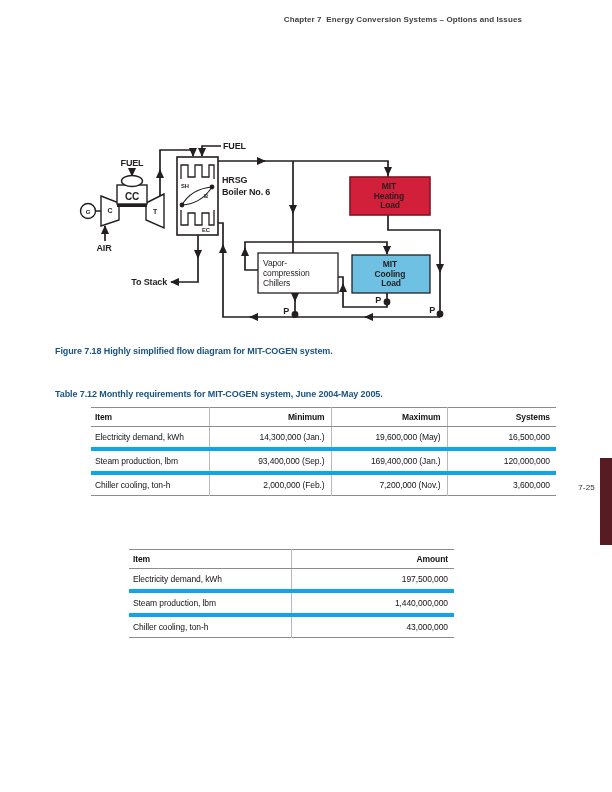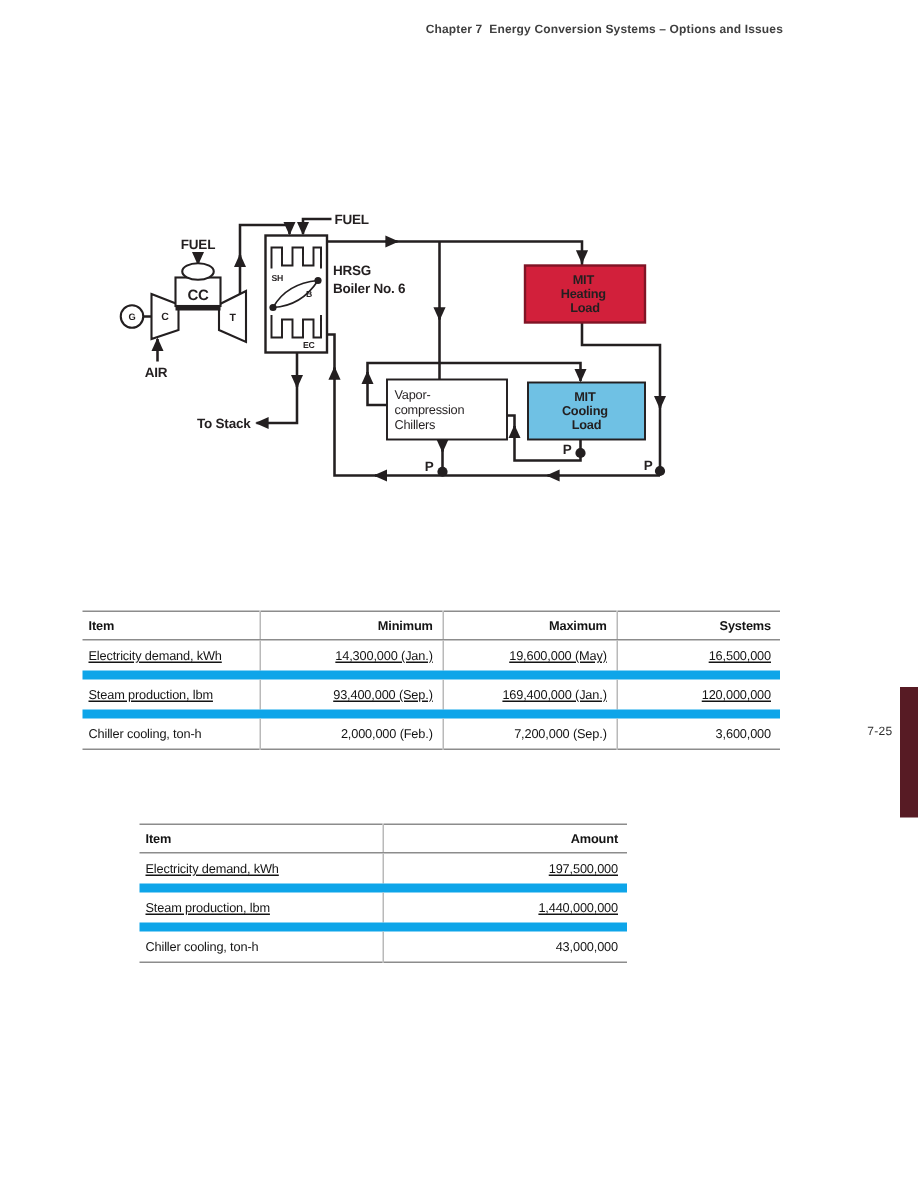--- a/index.html
+++ b/index.html
@@ -15,23 +15,23 @@
   
   .tbl-caption{position:absolute;font-size:9px;font-weight:700;color:#1b5380;letter-spacing:-.1px;}
   .cap-712{left:55px;top:389px;width:480px;}
   .cap-713{left:93px;top:531px;width:360px;}
   table.data{position:absolute;border-collapse:collapse;table-layout:fixed;
     font-size:8.5px;letter-spacing:-.1px;color:#141414;}
   table.data th,table.data td{font-weight:400;padding:5px 6px 5px 3px;overflow:hidden;white-space:nowrap;}
   table.data th{font-weight:700;padding-top:4px;padding-bottom:4px;}
   table.data th:first-child,table.data td:first-child{text-align:left;padding-left:4px;}
   table.data th:not(:first-child),table.data td:not(:first-child){text-align:right;border-left:1px solid #b9b9b9;}
-  table.data{border-top:1.5px solid #8c8c8c;border-bottom:1.5px solid #8c8c8c;}
+  table.data{border-top:1.5px solid #8c8c8c;border-bottom:1.5px solid #8c8c8c;margin-left:36px;}
   table.data thead th{border-bottom:1px solid #8c8c8c;}
-  table.data tbody tr:not(:last-child) td{border-bottom:6px solid #0ea5e9;text-decoration:underline;}
+  table.data tbody tr:not(:last-child) td{border-bottom:4px solid #0ea5e9;}
   #table-712{left:55px;top:407px;width:465px;}
   #table-713{left:93px;top:549px;width:325px;}
   
   .page-number{position:absolute;top:483px;right:17px;font-size:8px;color:#2e2e2e;letter-spacing:.2px;}
   .edge-tab{position:absolute;right:0;top:458px;width:12px;height:87px;background:#571b24;}
   
   text{font-family:"Liberation Sans",sans-serif;fill:#231f20;letter-spacing:-.15px;}
   .lbl{font-size:9px;font-weight:700;}
   .lbl-sm{font-size:5.8px;font-weight:700;}
   .box-bold{font-size:8.5px;font-weight:700;}
@@ -139,21 +139,23 @@
         <tspan x="208" y="151">compression</tspan>
         <tspan x="208" y="161">Chillers</tspan>
       </text>
 
       <text class="pump-lbl" x="234" y="189" text-anchor="end">P</text>
       <text class="pump-lbl" x="326" y="177.5" text-anchor="end">P</text>
       <text class="pump-lbl" x="380" y="188" text-anchor="end">P</text>
     </g>
   </svg>
 
-
+  <div class="fig-caption">Figure 7.18 Highly simplified flow diagram for MIT-COGEN system.</div>
+
+  <div class="tbl-caption cap-712">Table 7.12 Monthly requirements for MIT-COGEN system, June 2004-May 2005.</div>
   <table id="table-712" class="data">
     <colgroup>
         <col style="width:118px">
         <col style="width:122px">
         <col style="width:116px">
         <col style="width:109px">
       </colgroup>
     <thead>
         <tr>
           <th>Item</th>
@@ -171,21 +173,21 @@
         </tr>
         <tr>
           <td>Steam production, lbm</td>
           <td>93,400,000 (Sep.)</td>
           <td>169,400,000 (Jan.)</td>
           <td>120,000,000</td>
         </tr>
         <tr>
           <td>Chiller cooling, ton-h</td>
           <td>2,000,000 (Feb.)</td>
-          <td>7,200,000 (Sep.)</td>
+          <td>7,200,000 (Nov.)</td>
           <td>3,600,000</td>
         </tr>
       </tbody>
   </table>
 
   <table id="table-713" class="data">
     <colgroup>
         <col style="width:162px">
         <col style="width:163px">
       </colgroup>

